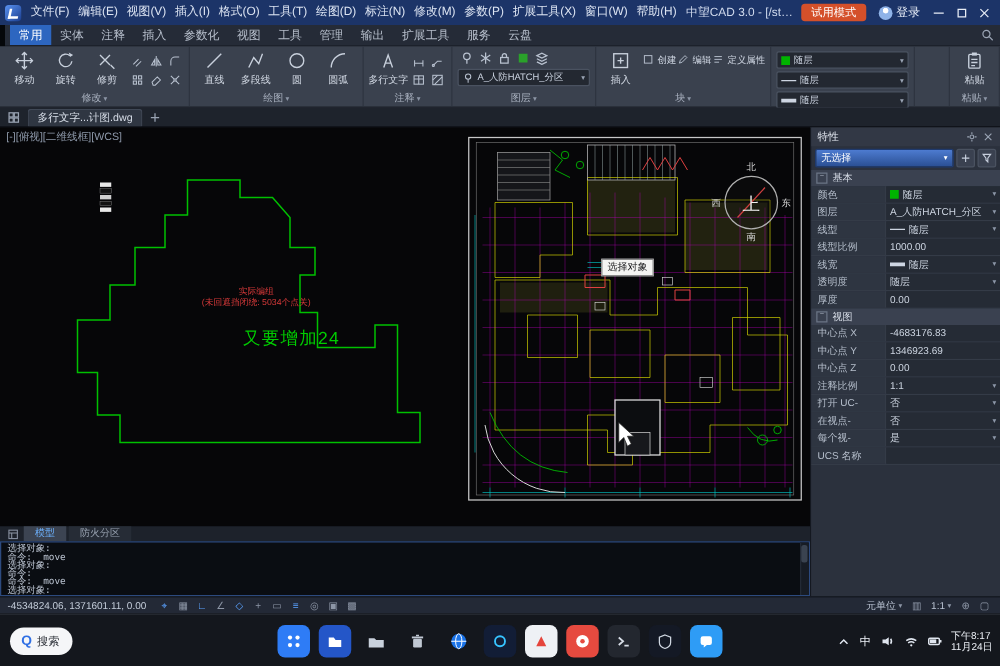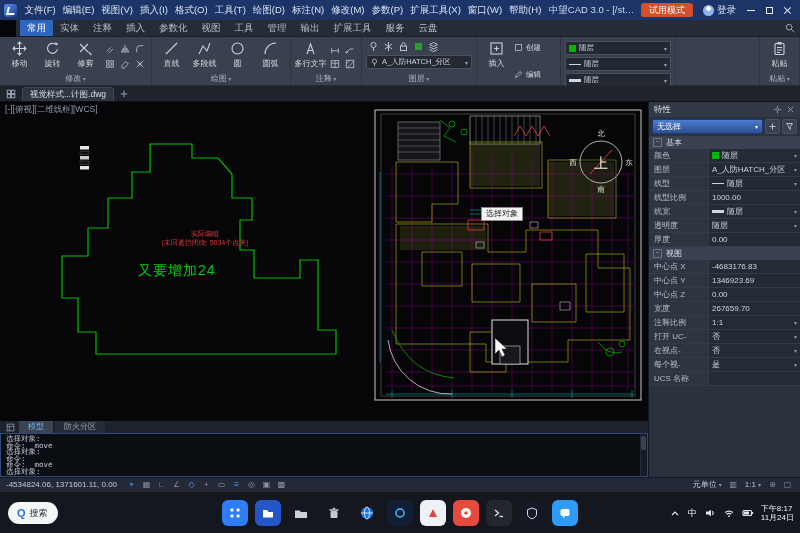--- a/index.html
+++ b/index.html
@@ -26,22 +26,22 @@
             background:radial-gradient(circle at 50% 32%, #ffffff 0 2px, #8fb3e8 2.5px); }
   .winctl { flex:none; display:flex; }
   .wbtn { width:18px; height:20px; display:flex; align-items:center; justify-content:center; }
   .ic-min { width:8px; height:1px; background:#e8edf6; }
   .ic-max { width:7px; height:7px; border:1px solid #e8edf6; }
   .ic-close { position:relative; width:9px; height:9px; }
   .ic-close::before,.ic-close::after { content:""; position:absolute; left:4px; top:0; width:1px; height:9px; background:#e8edf6; }
   .ic-close::before { transform:rotate(45deg); } .ic-close::after { transform:rotate(-45deg); }
 
   
-  .ribbontabs { position:absolute; top:20px; left:16px; right:0; height:17px; background:#252b37;
-                display:flex; align-items:stretch; padding-left:4px; border-bottom:1px solid #1c212b;font-family:Liberation Serif, serif; }
+  .ribbontabs { position:absolute; top:20px; left:4px; right:0; height:17px; background:#252b37;
+                display:flex; align-items:stretch; padding-left:4px; border-bottom:1px solid #1c212b; }
   .rtab { font-size:9.5px; color:#b7bfcc; padding:0 7px; line-height:17px; white-space:nowrap; }
   .rtab.active { background:#2d66c0; color:#fff; }
   .rsearch { margin-left:auto; width:20px; display:flex; align-items:center; justify-content:center; }
 
   
   .ribbon { position:absolute; top:37px; left:0; right:0; height:49px; background:#3a414e;
             display:flex; border-bottom:1px solid #262b34; }
   .rgroup { display:flex; flex-direction:column; border-right:1px solid #2e3440; padding:1px 4px 0; flex:none; }
   .gtools { flex:1; display:flex; align-items:flex-start; gap:2px; }
   .glabel { height:11px; font-size:8px; color:#aab2c0; text-align:center; line-height:10px; white-space:nowrap; }
@@ -56,42 +56,42 @@
   .layercol { display:flex; flex-direction:column; gap:3px; padding-top:3px; }
   .layerrow { display:flex; gap:4px; padding-left:2px; }
   .layerrow svg { width:11px; height:11px; stroke:#b9c2d0; fill:none; stroke-width:1; }
   .ddl { height:14px; background:#232831; border:1px solid #4a5260; border-radius:2px; display:flex;
          align-items:center; font-size:7.5px; color:#cdd5e2; padding:0 3px; gap:3px; width:106px; white-space:nowrap; overflow:hidden; }
   .ddl::after { content:"▾"; margin-left:auto; font-size:6px; color:#9aa4b4; }
   .propstack { display:flex; flex-direction:column; gap:2px; padding-top:3px; }
   .sw { width:7px; height:7px; background:#00b400; flex:none; }
   .ltg { width:12px; height:1px; background:#cdd5e2; flex:none; }
   .lwg { width:12px; height:3px; background:#cdd5e2; flex:none; }
-  .blockstack { display:flex; flex-direction:column; gap:16px; padding-top:4px; }
+  .blockstack { display:flex; gap:1px; padding-top:4px; }
   .miniBtn { display:flex; align-items:center; gap:3px; font-size:7.5px; color:#cfd6e2; height:11px; white-space:nowrap; }
   .miniBtn svg { width:9px; height:9px; stroke:#b9c2d0; fill:none; stroke-width:1; }
   .rspacer { flex:1; }
 
   
   .doctabs { position:absolute; top:86px; left:0; right:0; height:16px; background:#1e232c;
              display:flex; align-items:flex-end; gap:3px; padding-left:3px; border-bottom:1px solid #0c0f14; }
   .dticon { width:16px; height:14px; display:flex; align-items:center; justify-content:center; }
   .dticon svg,.plus svg { width:10px; height:10px; stroke:#9aa4b4; fill:none; stroke-width:1.2; }
   .doctab { height:14px; background:#2f3642; border:1px solid #404856; border-bottom:none;
             border-radius:3px 3px 0 0; display:flex; align-items:center; padding:0 7px;
             font-size:8.5px; color:#d8dee8; white-space:nowrap; }
   .plus { width:14px; height:14px; display:flex; align-items:center; justify-content:center; }
 
   
   .canvas { position:absolute; top:102px; left:0; width:648px; height:319px; background:#060608; overflow:hidden; }
   .vplabel { position:absolute; top:2px; left:5px; font-size:8.5px; color:#8f9aab; z-index:3; }
   .geom { position:absolute; inset:0; }
   .rednote { position:absolute; left:138px; top:128px; width:134px; text-align:center;
              color:#d83a3a; font-size:7px; line-height:8.5px; z-index:2; }
-  .greennote { position:absolute; left:138px; top:160px; width:134px; text-align:left;
+  .greennote { position:absolute; left:138px; top:160px; width:134px; text-align:right;
                color:#00cd00; font-size:14px; letter-spacing:1px; z-index:2; }
   .tooltip { position:absolute; left:481px; top:105px; background:#f4f4f2; color:#18181a;
              font-size:8px; line-height:12px; padding:0 4px; border:1px solid #8a8a8a; z-index:4; white-space:nowrap; }
 
   
   .props { position:absolute; top:102px; left:648px; width:152px; height:375px; background:#2b313d;
            border-left:1px solid #141820; display:flex; flex-direction:column; font-size:8px; }
   .phead { height:15px; flex:none; display:flex; align-items:center; padding:0 5px; gap:4px;
            color:#e4e9f2; font-size:8.5px; background:#323845; }
   .phead .sp { flex:1; }
@@ -456,21 +456,21 @@
 <div class="doctabs">
   <span class="dticon">
     <svg viewBox="0 0 12 12">
         <rect x="1.5" y="1.5" width="4" height="4"></rect>
         <rect x="6.5" y="1.5" width="4" height="4"></rect>
         <rect x="1.5" y="6.5" width="4" height="4"></rect>
         <rect x="6.5" y="6.5" width="4" height="4"></rect>
       </svg>
   </span>
   <div class="doctab">
-    <span>视觉样式...计图.dwg</span>
+    <span>多行文字...计图.dwg</span>
   </div>
   <span class="plus">
     <svg viewBox="0 0 12 12">
         <path d="M6 2v8M2 6h8"></path>
       </svg>
   </span>
 </div>
 
 <div class="canvas">
   <div class="vplabel">[-][俯视][二维线框][WCS]</div>
@@ -636,26 +636,20 @@
   <div class="prow">
     <span class="plabel">中心点 Y</span>
     <span class="pvalue">
         <span>1346923.69</span>
       </span>
   </div>
   <div class="prow">
     <span class="plabel">中心点 Z</span>
     <span class="pvalue">
         <span>0.00</span>
-      </span>
-  </div>
-  <div class="prow">
-    <span class="plabel">宽度</span>
-    <span class="pvalue">
-        <span>267659.70</span>
       </span>
   </div>
 
   <div class="prow">
     <span class="plabel">注释比例</span>
     <span class="pvalue dd">
         <span>1:1</span>
       </span>
   </div>
   <div class="prow">

